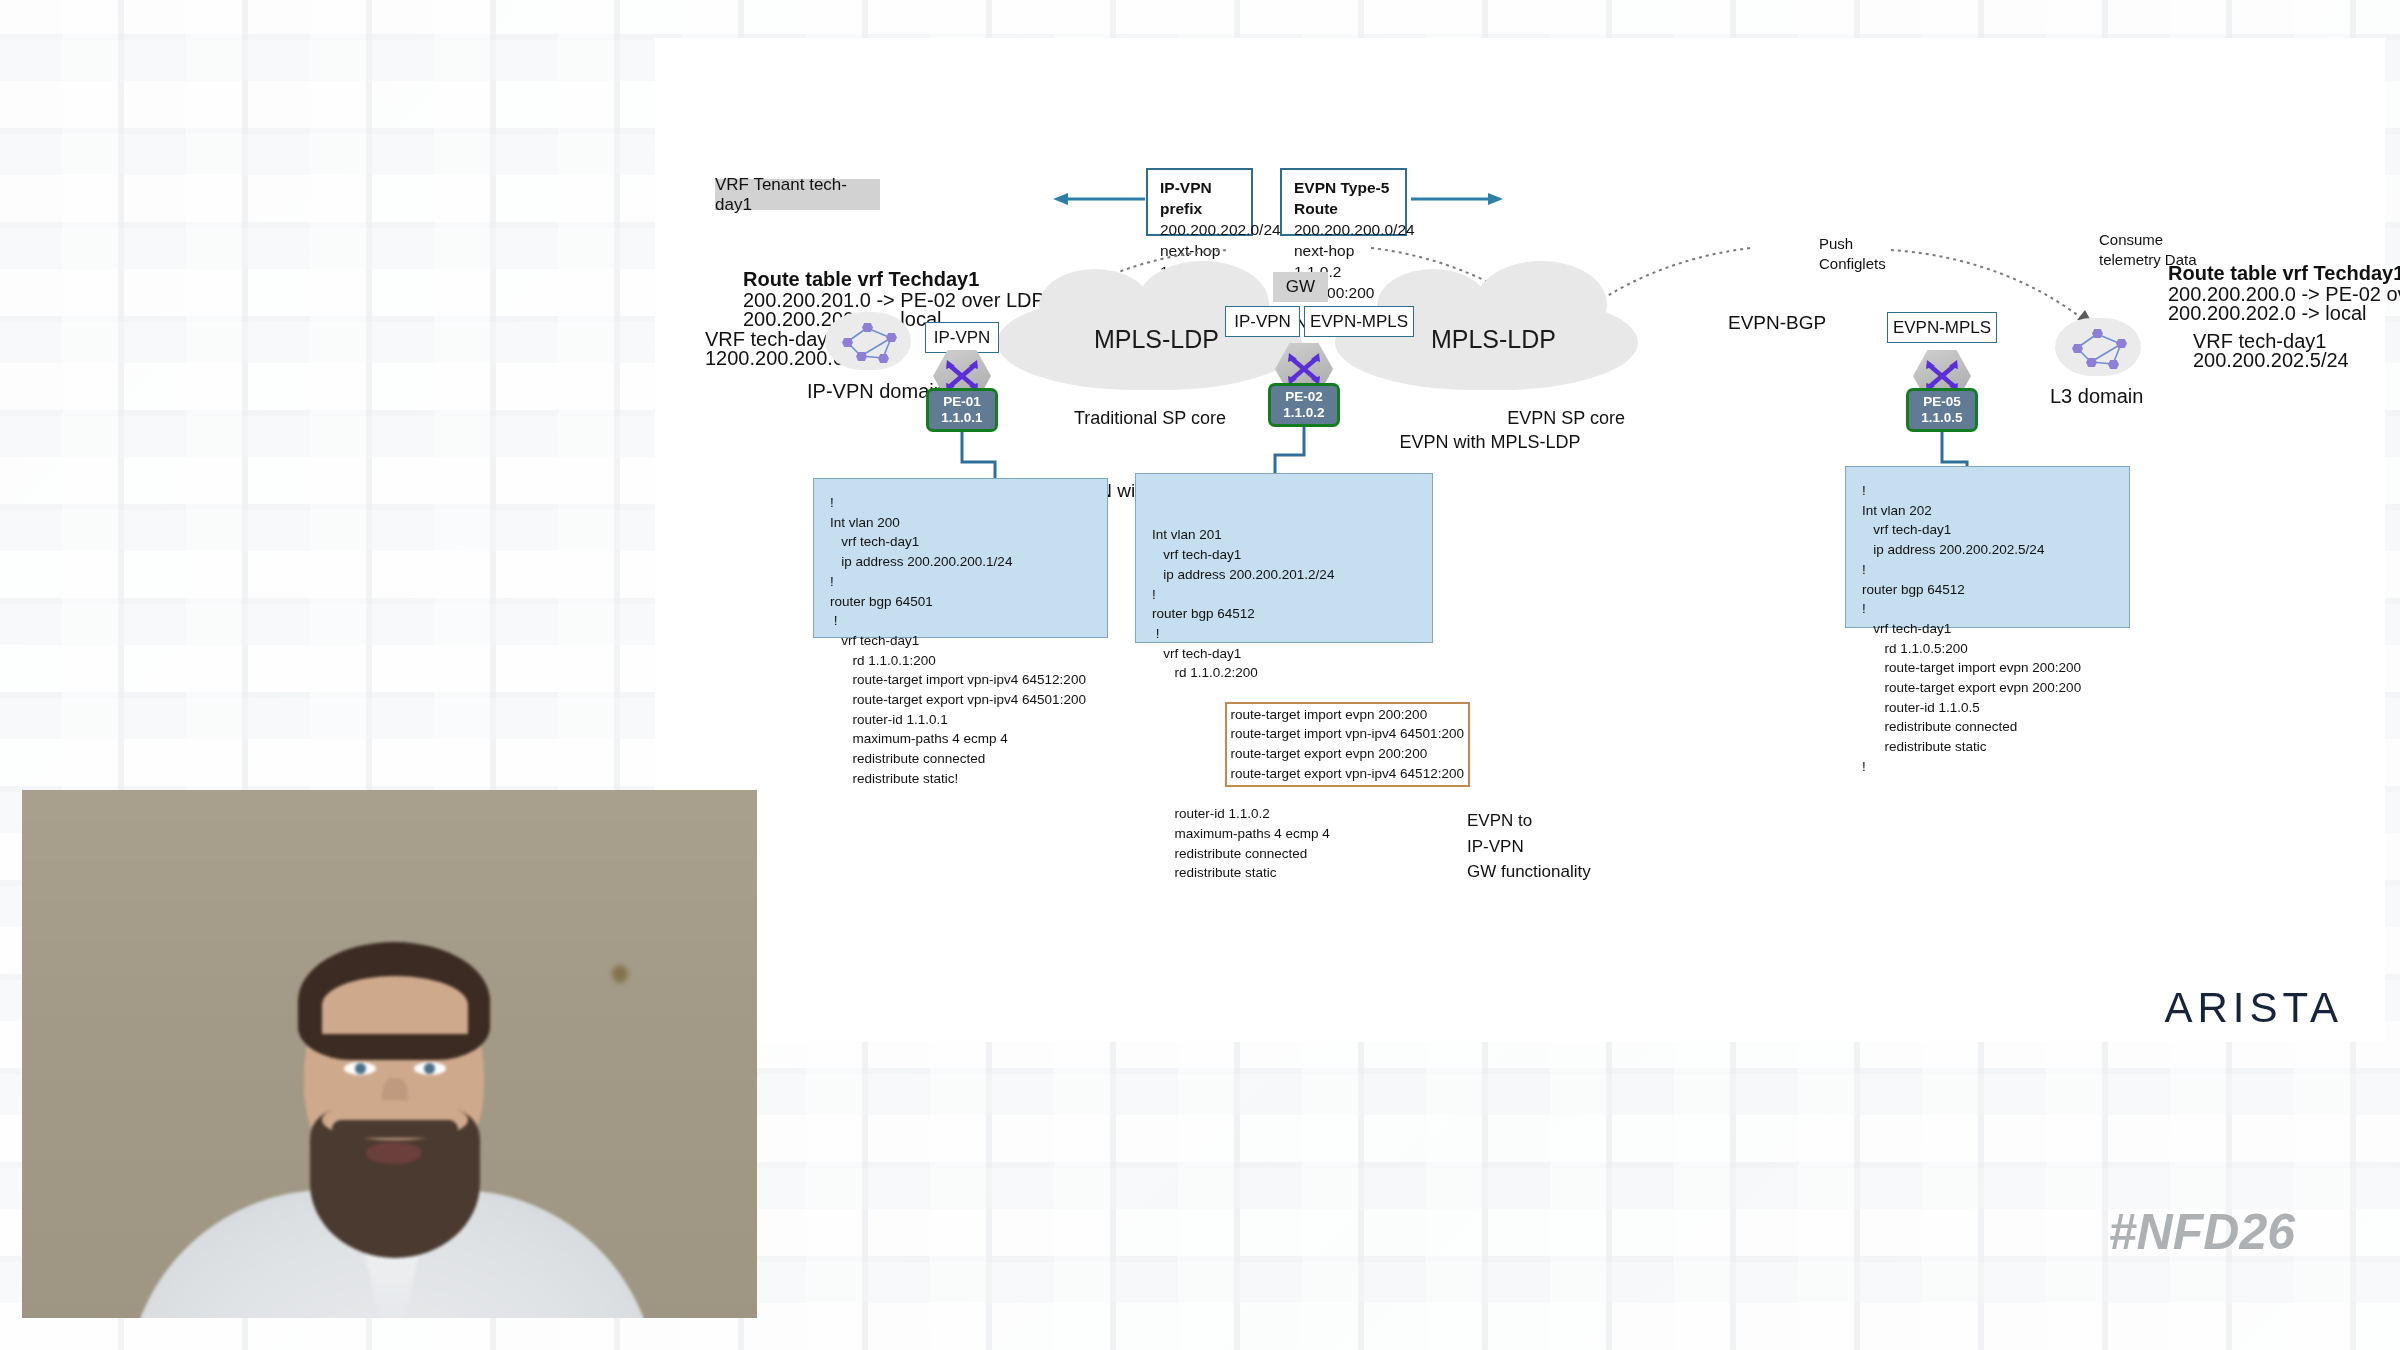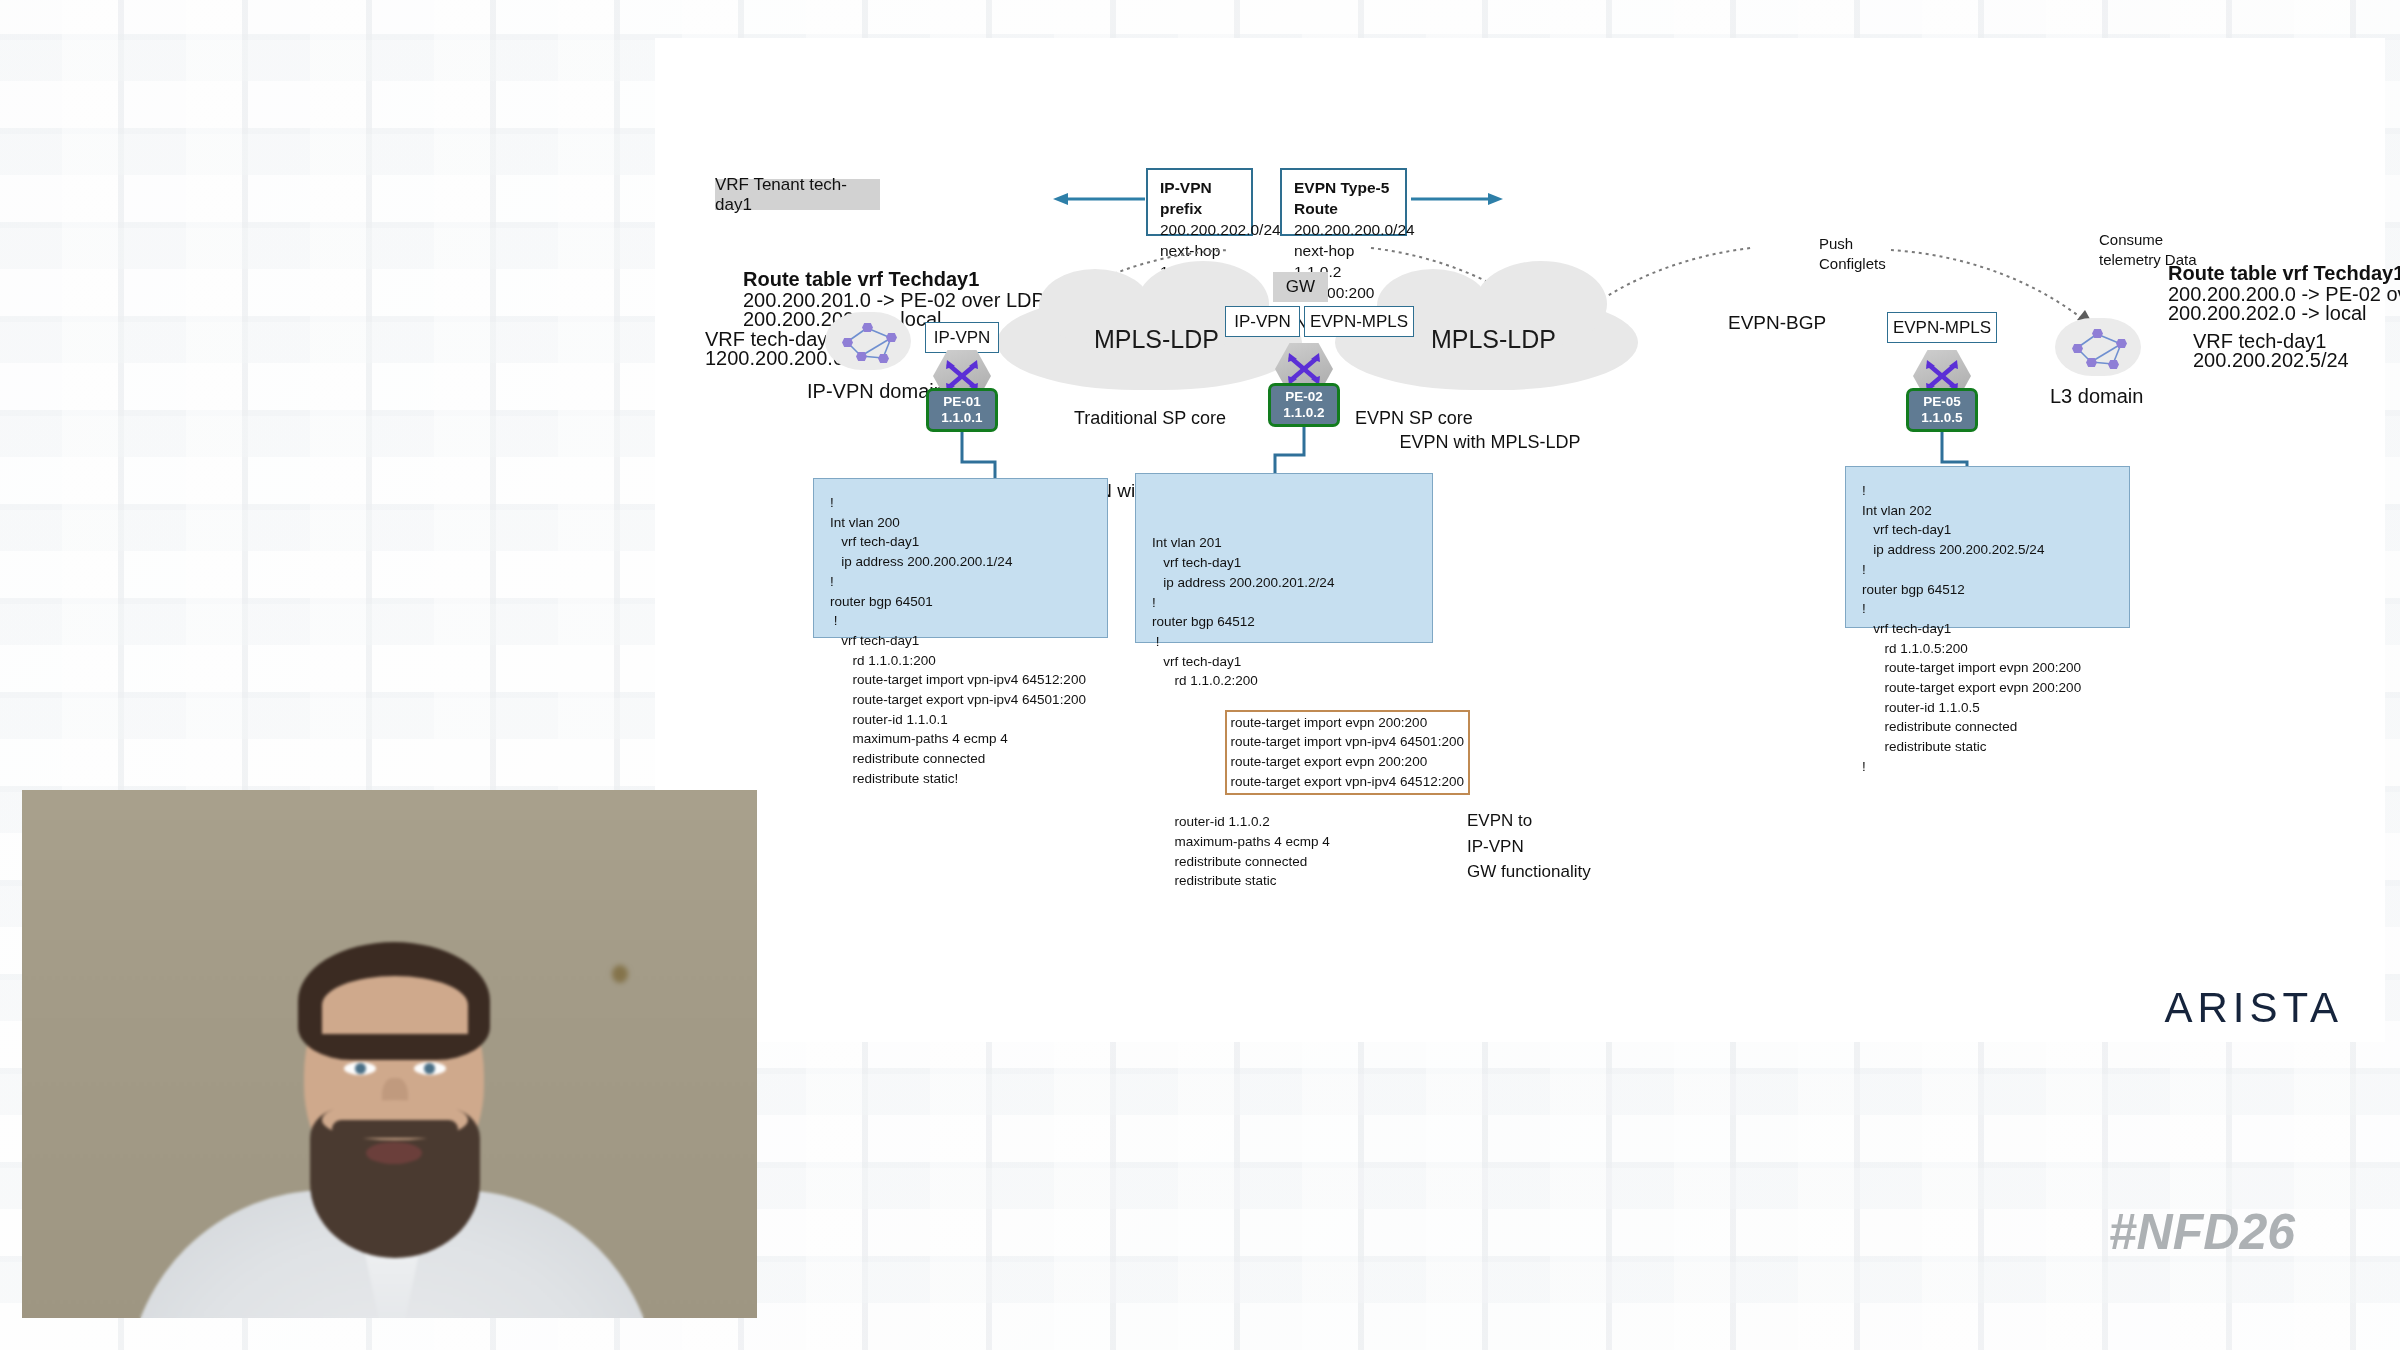--- a/index.html
+++ b/index.html
@@ -278,21 +278,21 @@
     </div>
     <div class="txt" style="left:355px; top:368px; font-size:18px; width:280px; text-align:center;">Traditional SP core</div>
     <div class="txt" style="left:340px; top:392px; font-size:19px; width:310px; text-align:center;margin-top:48px;">IP-VPN with MPLS-LDP</div>
 
     <div class="cloud" style="left:680px; top:257px; width:303px; height:95px;">
       <div class="body"></div>
       <div class="bump" style="left:42px; top:-26px; width:112px; height:74px;"></div>
       <div class="bump" style="left:140px; top:-34px; width:132px; height:86px;"></div>
       <div class="lbl">MPLS-LDP</div>
     </div>
-    <div class="txt" style="left:700px; top:368px; font-size:18px; width:270px; text-align:left;">EVPN SP core</div>
+    <div class="txt" style="left:700px; top:368px; font-size:18px; width:270px; text-align:right;">EVPN SP core</div>
     <div class="txt" style="left:690px; top:392px; font-size:18px; width:290px; text-align:center;">EVPN with MPLS-LDP</div>
 
     <div class="box-outline" style="left:270px; top:284px; width:74px; height:31px;">IP-VPN</div>
     <div class="router" style="left:278px; top:312px;">
       <div class="hex"></div>
       <svg width="58" height="52" viewBox="0 0 58 52" style="position:absolute;inset:0;">
         <g stroke="#5b2fd6" stroke-width="4.5" fill="none" stroke-linecap="round">
           <path d="M16 15 L42 37"></path>
             <path d="M42 15 L16 37"></path>
         </g>
@@ -365,21 +365,21 @@
  !
    vrf tech-day1
       rd 1.1.0.1:200
       route-target import vpn-ipv4 64512:200
       route-target export vpn-ipv4 64501:200
       router-id 1.1.0.1
       maximum-paths 4 ecmp 4
       redistribute connected
       redistribute static!</div>
 
-    <div class="cfg" style="left:480px; top:435px; width:298px; height:170px; padding-top:20px;">
+    <div class="cfg" style="left:480px; top:435px; width:298px; height:170px; padding-top:12px;">
       <div>Int vlan 201
    vrf tech-day1
    ip address 200.200.201.2/24
 !
 router bgp 64512
  !
    vrf tech-day1
       rd 1.1.0.2:200</div>
       <div class="hl" style="margin-left:52px; margin-top:1px;">route-target import evpn 200:200
 route-target import vpn-ipv4 64501:200

